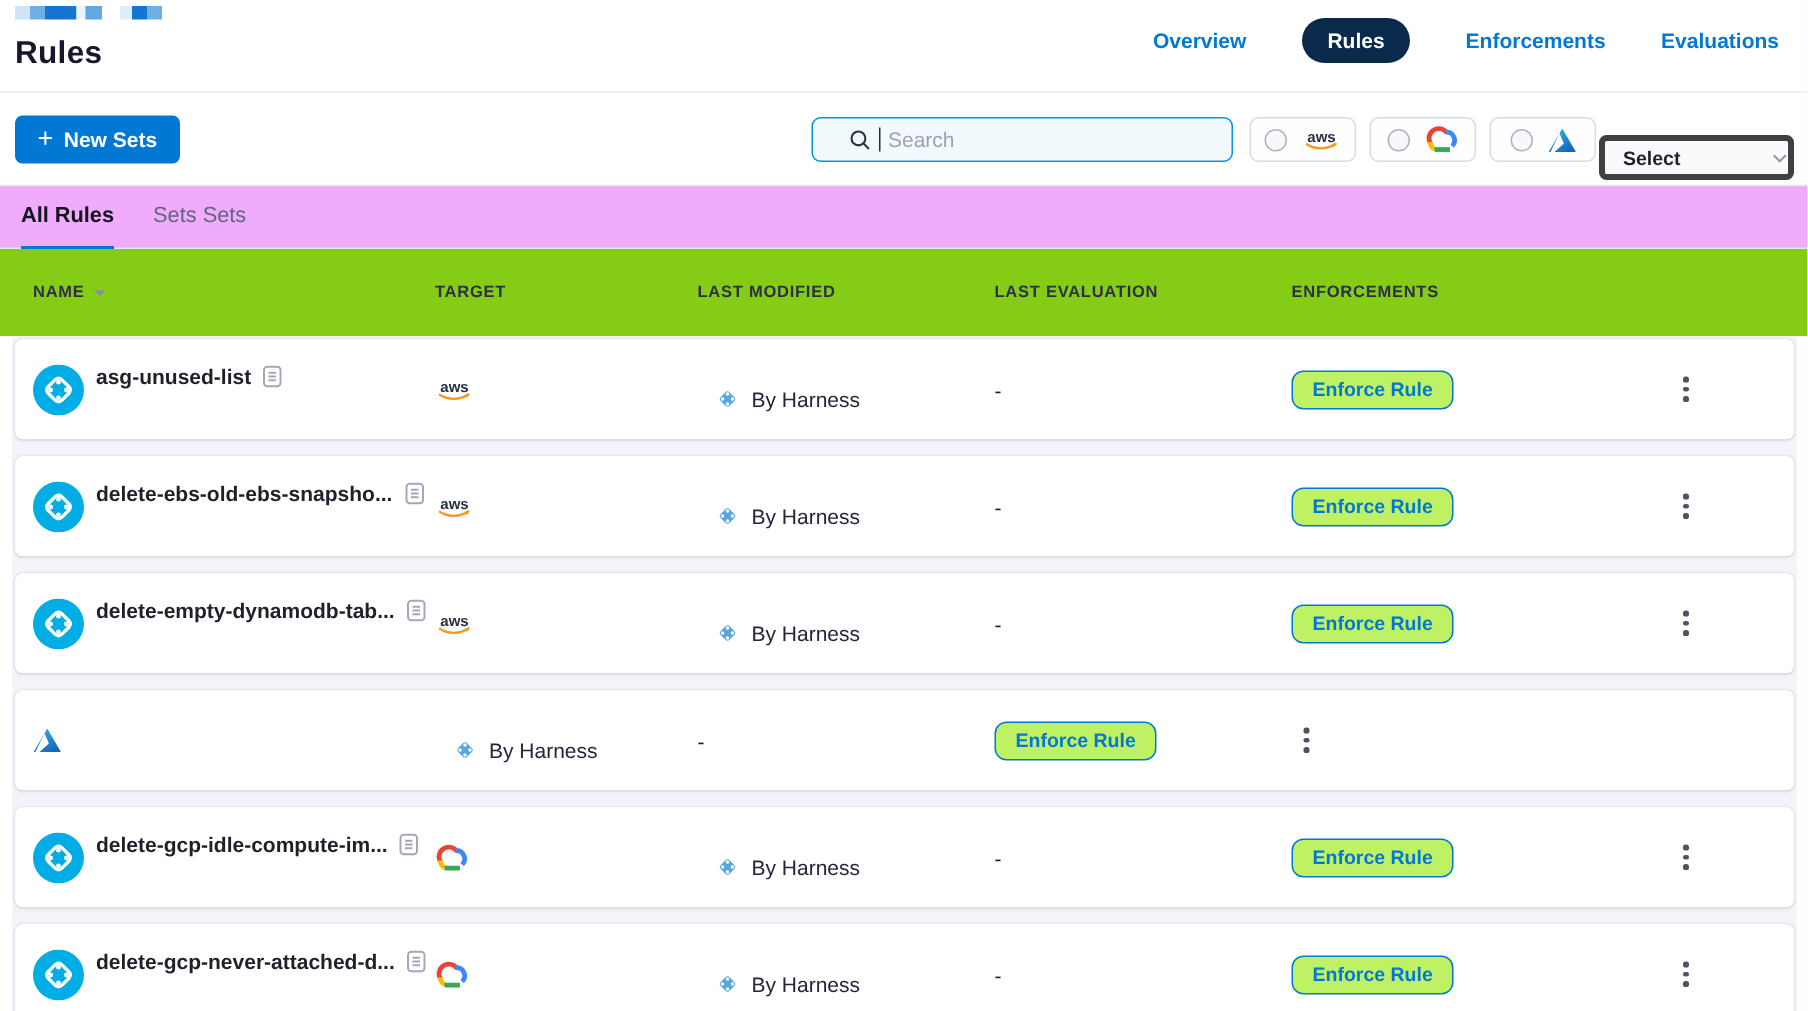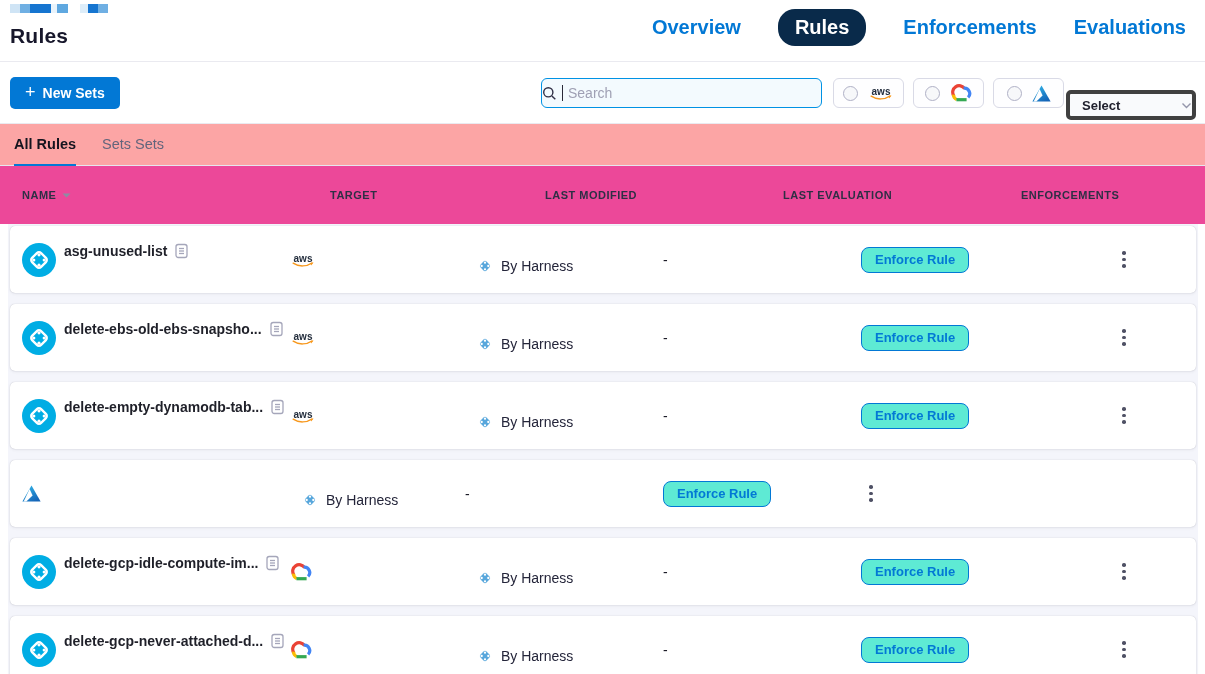--- a/index.html
+++ b/index.html
@@ -8,62 +8,62 @@
     width:1205px; height:674px; overflow:hidden; position:relative;
     background:#ffffff; color:#1C1C28;
     font-family:"Liberation Sans","DejaVu Sans",sans-serif;
   }
   
   .page-header { position:relative; height:62px; border-bottom:1px solid #EAEAF0; background:#fff; }
   .skeleton { position:absolute; left:10px; top:4px; height:9px; display:flex; align-items:center; }
   .skeleton span { display:inline-block; height:9px; }
   .page-title { position:absolute; left:10px; top:24px; font-size:21px; font-weight:700; color:#17172B; letter-spacing:.2px; }
   .topnav { position:absolute; top:11px; right:19px; height:32px; display:flex; align-items:center; gap:37px; }
-  .nav-link { font-size:20px; font-weight:600; color:#0278D5; text-decoration:none; cursor:pointer; }
+  .nav-link { font-size:14px; font-weight:600; color:#0278D5; text-decoration:none; cursor:pointer; }
   .nav-link.active { background:#092A4A; color:#fff; padding:7px 17px; border-radius:17px; }
   
   .toolbar { position:relative; height:62px; border-bottom:1px solid #EAEAF0; background:#fff; }
   .btn-new { position:absolute; left:10px; top:15px; height:32px; padding:0 15px; border:none; border-radius:5px;
     background:#0278D5; color:#fff; font-size:14px; font-weight:700; font-family:inherit;
     display:flex; align-items:center; gap:7px; cursor:pointer; }
   .btn-new .plus { font-size:18px; font-weight:400; line-height:1; margin-top:-2px; }
   .search-box { position:absolute; left:541px; top:16px; width:281px; height:30px; border:1px solid #0092E4;
-    background:#F3FAFE; border-radius:6px; display:flex; align-items:center; padding:0 0; gap:5px; }
+    background:#F3FAFE; border-radius:6px; display:flex; align-items:center; padding:0 24px; gap:5px; }
   .search-box input { flex:1; border:none; outline:none; background:transparent; font-size:14px; color:#1C1C28; font-family:inherit; padding:0; }
   .search-box input::placeholder { color:#9FA0B4; }
   .caret-bar { width:1px; height:16px; background:#2A2A38; }
   .pfilters { position:absolute; left:833px; top:16px; display:flex; gap:9px; }
   .pfilter { width:71px; height:30px; border:1px solid #D9DAE6; border-radius:6px; background:#FEFEFF;
     display:flex; align-items:center; justify-content:center; gap:10px; cursor:pointer; padding:0; }
   .radio { width:15px; height:15px; border-radius:50%; border:1px solid #B0B1C6; background:#F7F8FA; flex:none; }
   .plogo { display:flex; align-items:center; }
   .select-box { position:absolute; left:1066px; top:16px; width:130px; height:30px; border:4px solid #404040;
     border-radius:5px; background:#F9FAFC; display:flex; align-items:center; justify-content:space-between;
     padding:0 0 0 12px; cursor:pointer;margin-top:12px; }
   .select-box .val { font-size:13px; font-weight:600; color:#22222F; }
   
-  .tabsbar { position:relative; height:42px; border-bottom:1px solid #E6E7EE; display:flex; align-items:flex-end; gap:26px; padding-left:14px; background:#fca5a5; }
+  .tabsbar { position:relative; height:42px; border-bottom:1px solid #E6E7EE; display:flex; align-items:flex-end; gap:26px; padding-left:14px; background:#f0abfc; }
   .tab { font-size:14.5px; font-weight:500; color:#63657C; padding-bottom:13px; position:relative; cursor:pointer; }
   .tab.active { color:#14141F; font-weight:700; }
   .tab.active::after { content:""; position:absolute; left:0; right:0; bottom:-1px; height:2px; background:#0278D5; }
   
   .grid-cols { display:grid; grid-template-columns:268px 175px 198px 198px 253px 1fr; align-items:center; }
-  .thead { height:58px; background:#ec4899; padding-left:22px;gap:40px; }
+  .thead { height:58px; background:#84cc16; padding-left:22px; }
   .th { font-size:11px; font-weight:700; letter-spacing:.5px; color:#2E2F45; display:flex; align-items:center; gap:6px; }
   .cards { margin:0 7px 0 8px; background:#F4F5FB; padding:2px 2px 0 2px; }
   .row-card { height:67px; background:#fff; border-radius:5px; margin-bottom:11px; padding-left:12px;
     box-shadow:0 0 1px rgba(40,41,61,.28), 0 1px 3px rgba(96,97,112,.10); cursor:pointer; }
   .name-cell { display:flex; align-items:flex-start; gap:8px; }
   .avatar { width:34px; height:34px; flex:none; display:flex; }
   .rule-name { font-size:14px; font-weight:600; color:#1F2029; white-space:nowrap; }
   .copy { display:flex; align-items:center; cursor:pointer; }
   .target-cell { display:flex; align-items:center; }
   .modified-cell { display:flex; align-items:center; gap:8px; padding-left:12px; font-size:14px; color:#24253A;margin-top:12px; }
   .eval-cell { font-size:14px; color:#1C1C28; }
-  .enforce-btn { height:26px; padding:0 13px; background:#5eead4; border:1.5px solid #0278D5; border-radius:8px;
+  .enforce-btn { height:26px; padding:0 13px; background:#bef264; border:1.5px solid #0278D5; border-radius:8px;
     color:#0278D5; font-size:13px; font-weight:600; font-family:inherit; cursor:pointer; }
   .kebab-cell { display:flex; }
   .kebab { display:inline-flex; flex-direction:column; gap:3px; padding:5px 8px; cursor:pointer; }
   .kebab i { width:3.5px; height:3.5px; border-radius:50%; background:#4F5165; }
 </style>
 </head>
 <body>
 
 <div class="page-header">
   <div class="skeleton" id="skeleton">

